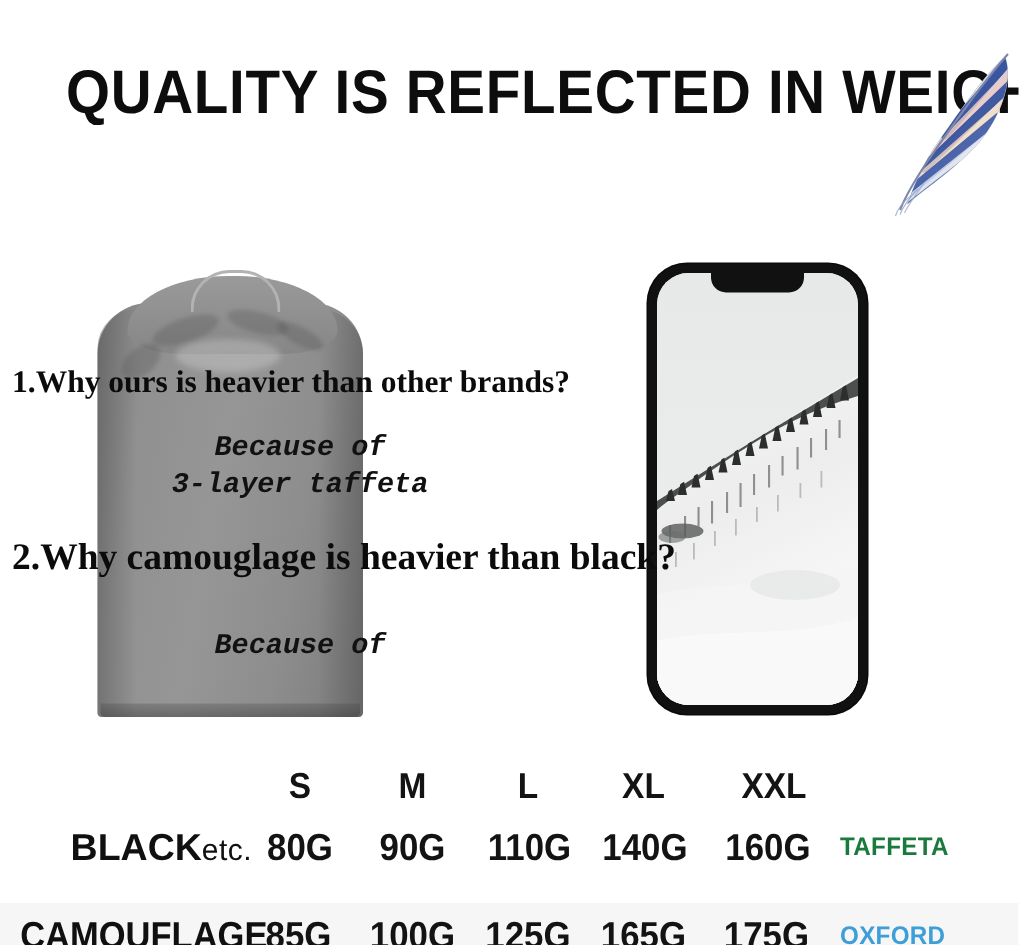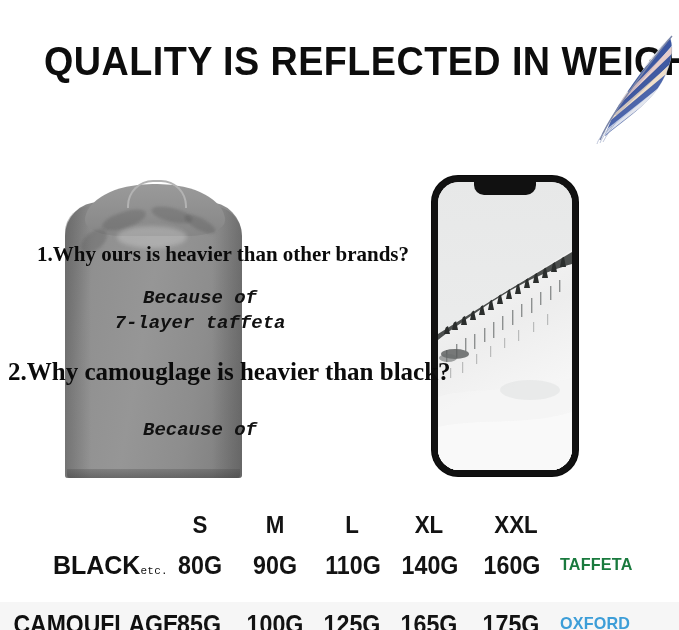--- a/index.html
+++ b/index.html
@@ -215,23 +215,23 @@
     font-weight: 700;
     color: #101010;
   }
   #label-black {
     left: 0; width: 168px;
     font-size: 25px;
     line-height: 42px;
     text-align: right;
   }
   #label-black .etc {
-    font-family: Liberation Mono, monospace;
+    font-family: Liberation Sans, sans-serif;
     font-weight: 400;
-    font-size: 11px;
+    font-size: 20px;
     letter-spacing: 0.3px;
   }
   #label-camo {
     left: 0; width: 168px;
     font-size: 25px;
     line-height: 44px;
     text-align: right;
     transform: scaleX(0.92);
     transform-origin: right center;
   }
@@ -252,21 +252,21 @@
   #mat-oxford  { line-height: 44px; height: 44px; color: #3d9ed8; }
 
   
   .qtext {
     position: absolute;
     font-family: "Liberation Serif", serif;
     font-weight: 700;
     color: #0b0b0b;
     white-space: nowrap;
   }
-  #q1 { left: 8px;  top: 242px; font-size: 21px; margin-left: 29px; }
+  #q1 { left: 8px;  top: 242px; font-size: 21px; }
   #q2 { left: 8px;  top: 358px; font-size: 25px; }
 
   .atext {
     position: absolute;
     font-family: Liberation Mono, monospace;
     font-weight: 700;
     font-style: italic;
     color: #111111;
     text-align: center;
     white-space: nowrap;
@@ -421,21 +421,21 @@
         </g>
       </svg>
     </div>
   </div>
 
   <div class="qtext" id="q1">1.Why ours is heavier than other brands?</div>
   <div class="qtext" id="q2">2.Why camouglage is heavier than black?</div>
 
   <div class="atext" id="a1">
     <div>Because of</div>
-    <div>7-layer taffeta</div>
+    <div>3-layer taffeta</div>
   </div>
   <div class="atext" id="a2">
     <div>Because of</div>
   </div>
 
   <div id="spec-table">
 
     <div class="tbl-row" id="row-head">
       <div class="cell hdr-cell" style="left:172px; width:56px;">S</div>
       <div class="cell hdr-cell" style="left:247px; width:56px;">M</div>

